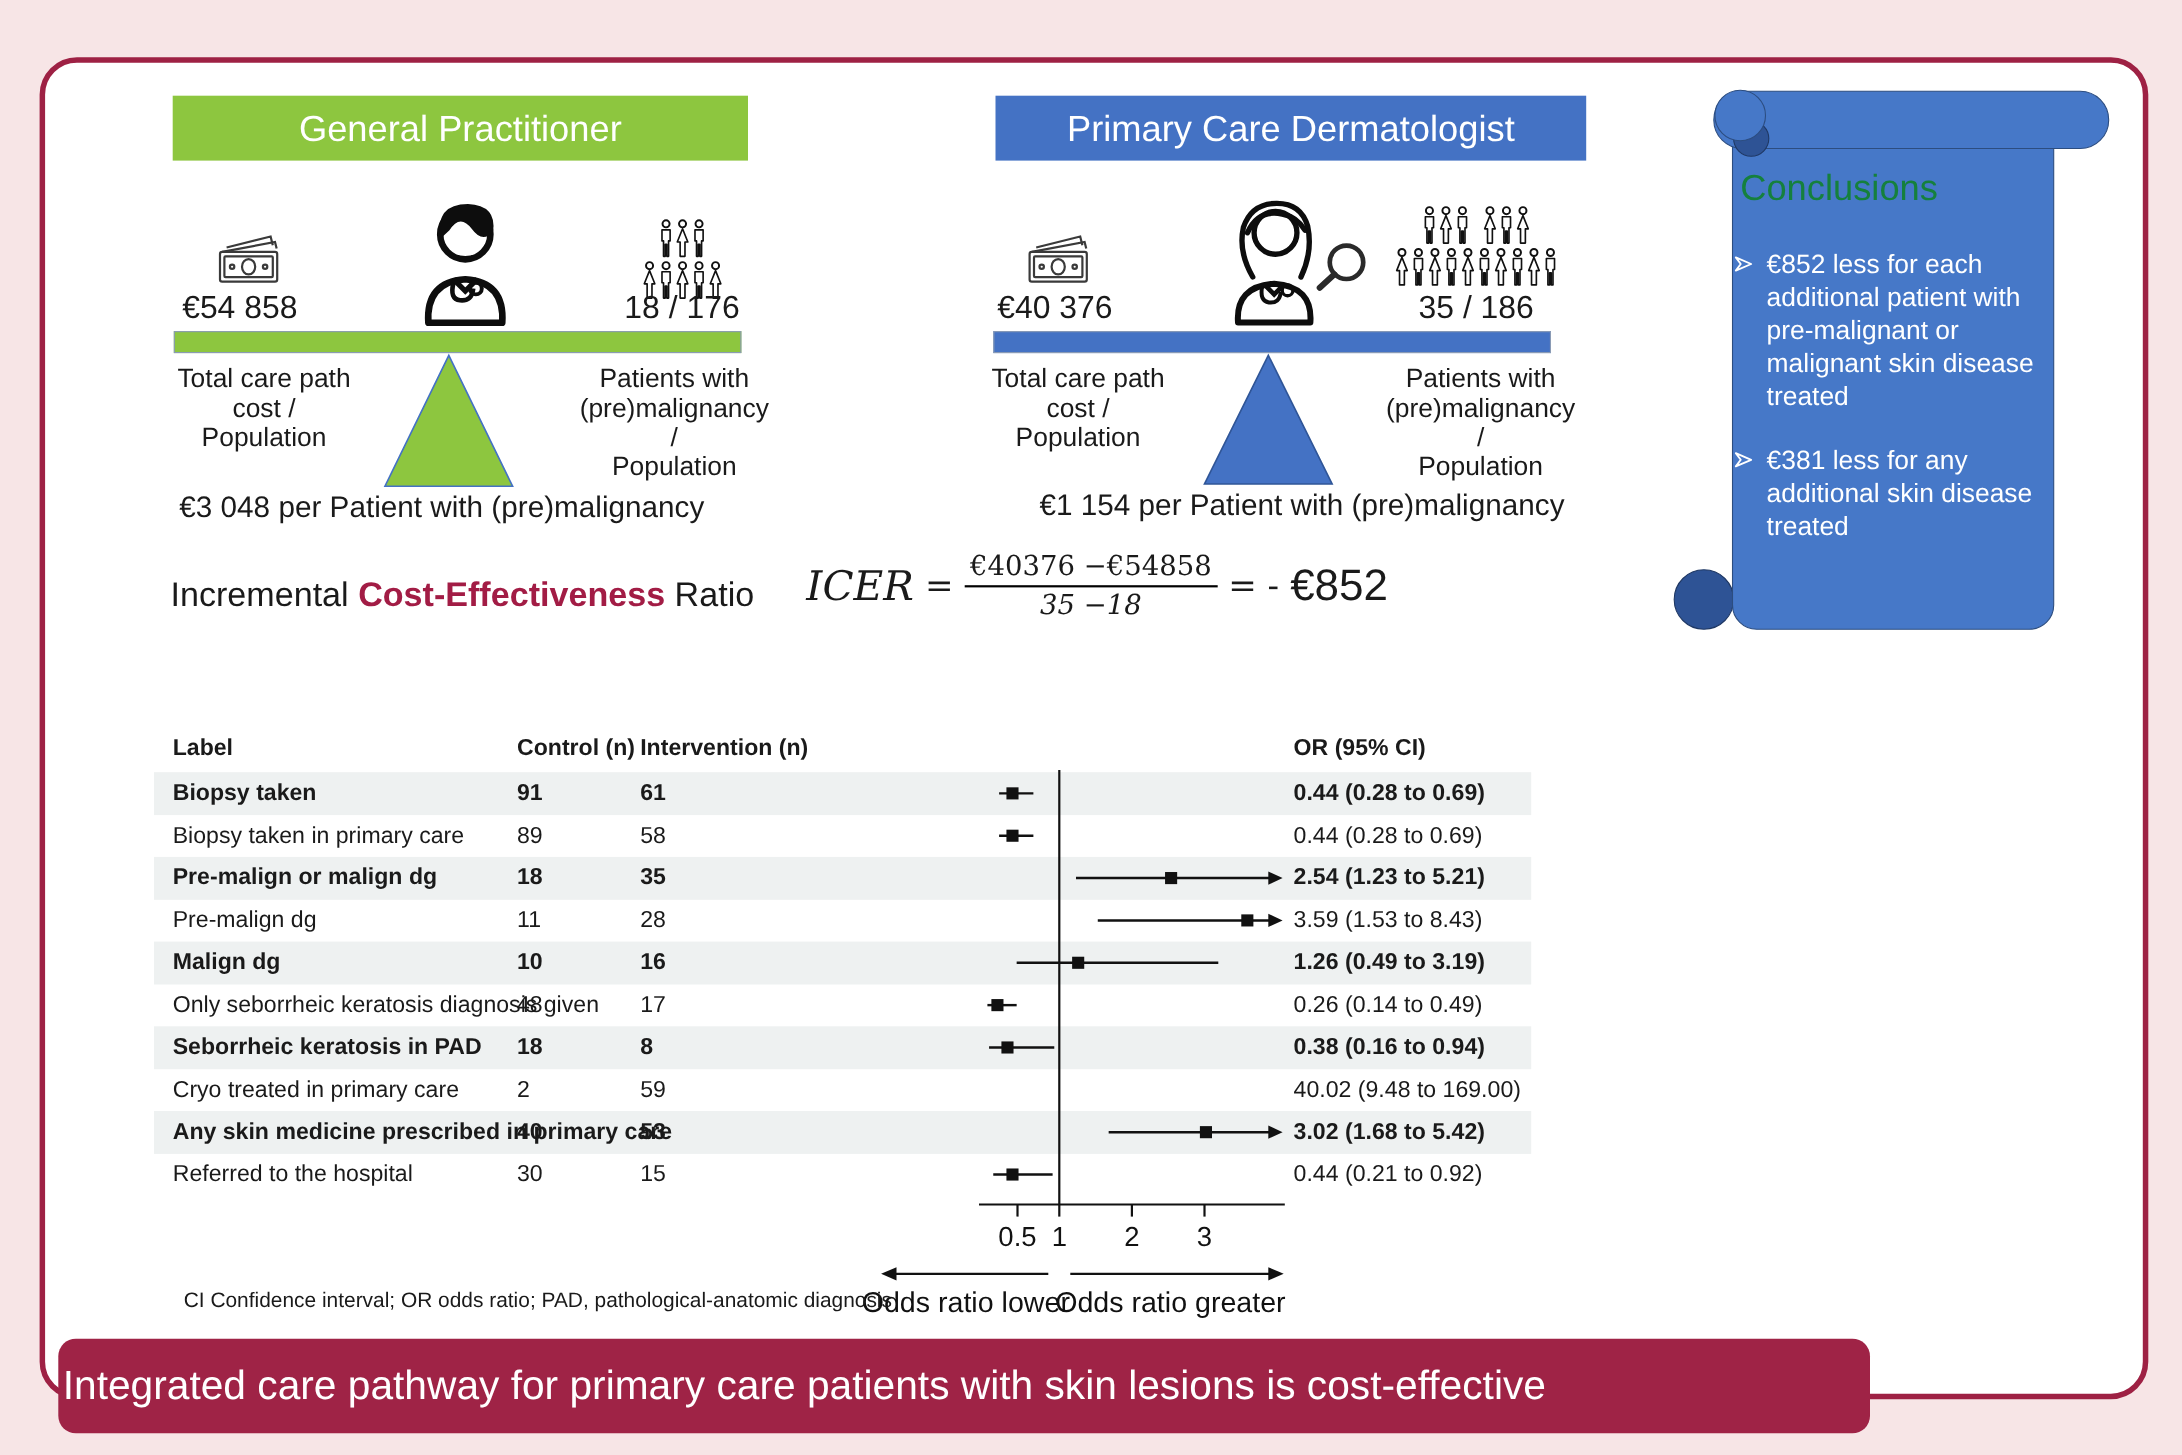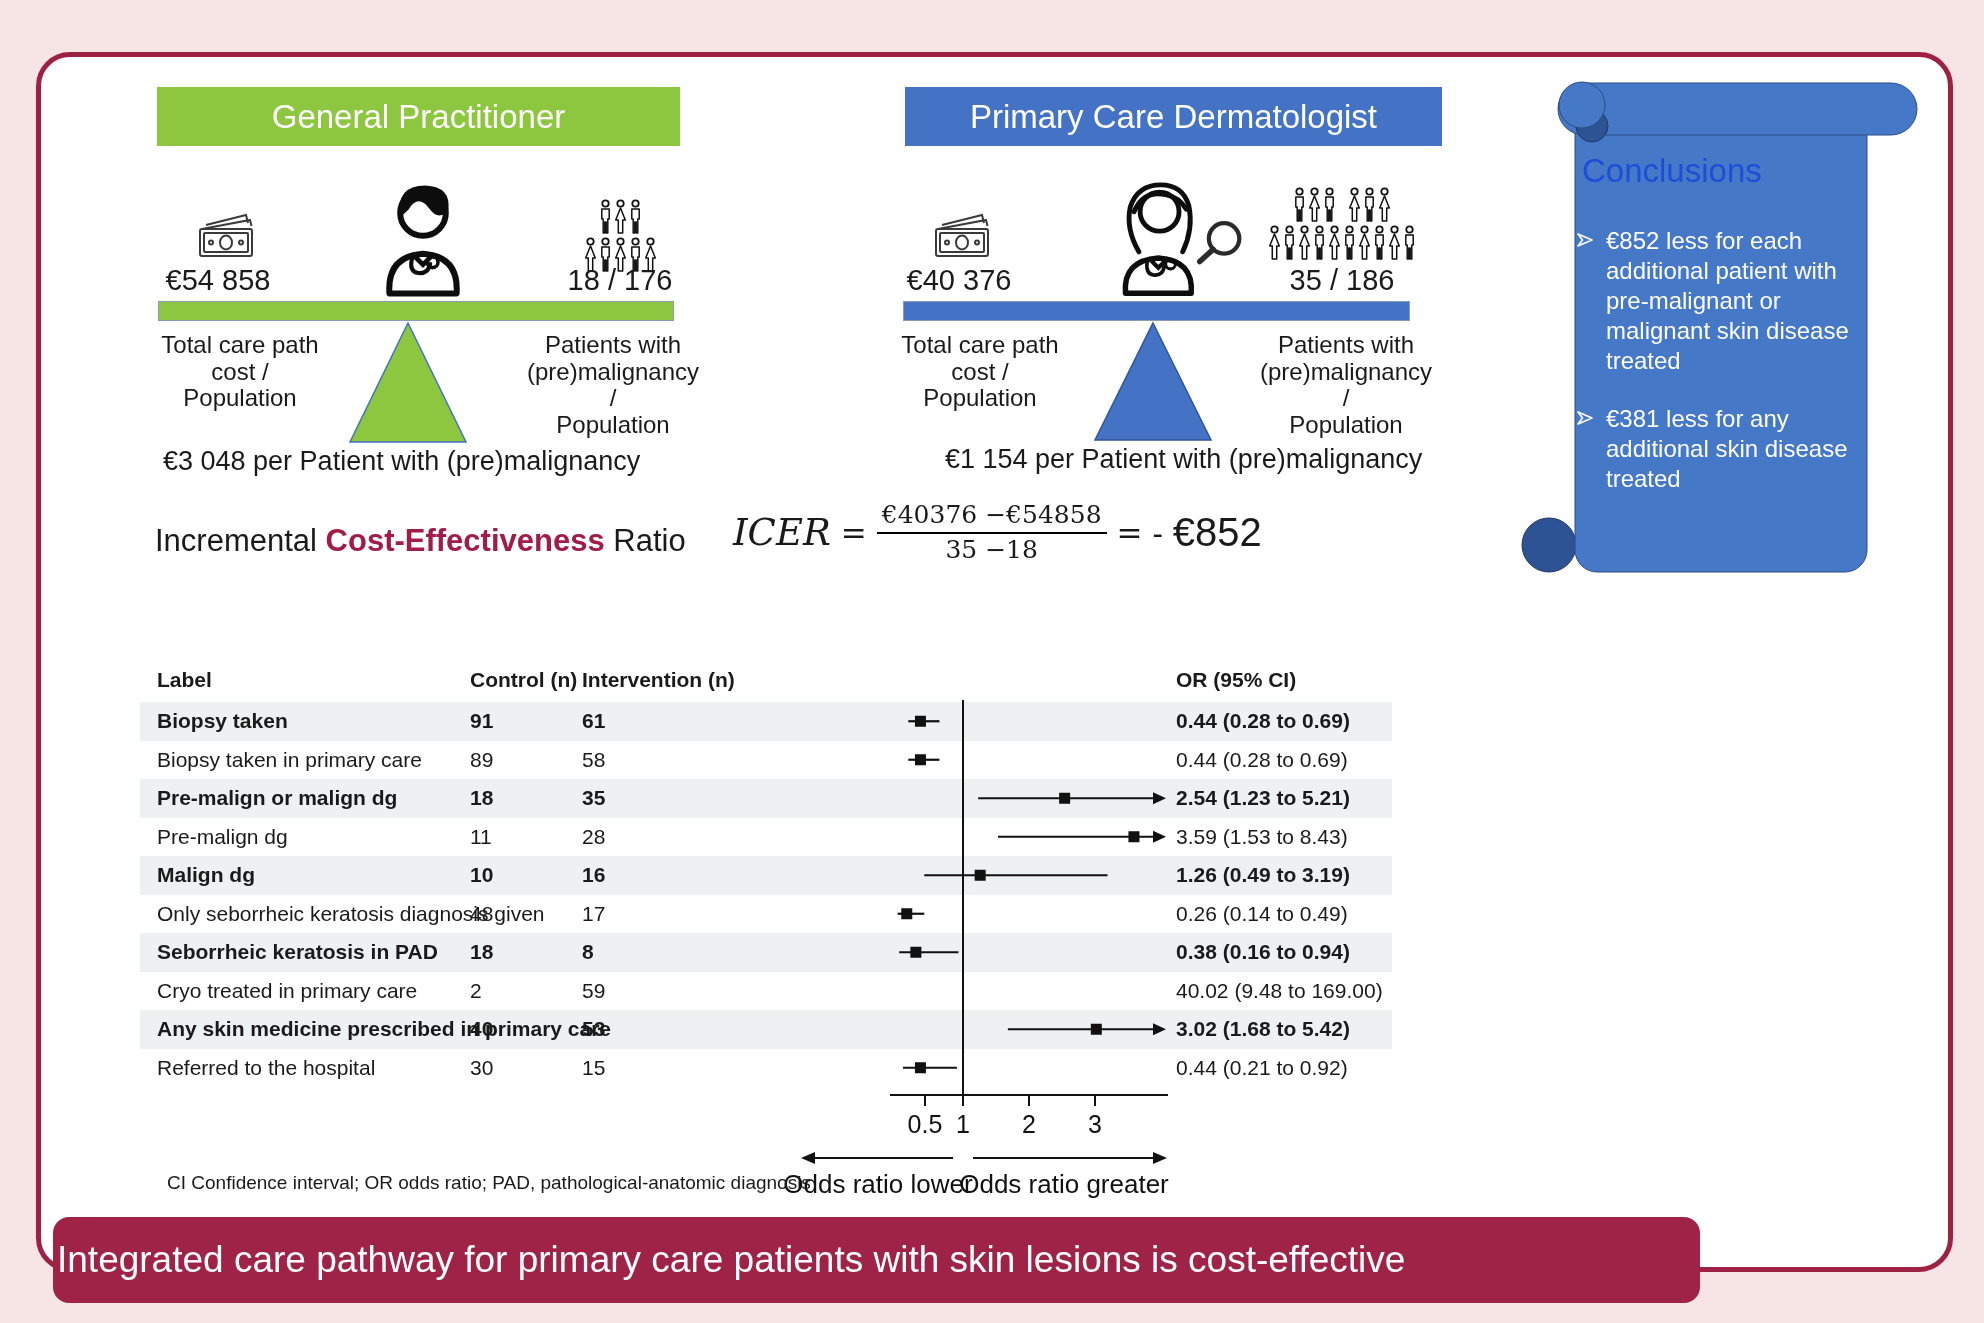--- a/index.html
+++ b/index.html
@@ -25,24 +25,24 @@
   .pgap{display:inline-block;width:10px;}
   
   .icer-line{position:absolute;left:155px;top:523px;font-size:31px;white-space:nowrap;}
   .icer-hl{color:#a21c45;font-weight:bold;}
   .icer-formula{position:absolute;left:733px;top:500px;display:flex;align-items:center;
                 gap:10px;font-family:"DejaVu Serif",serif;}
   .f-ital{font-style:italic;font-size:37px;}
   .f-eq{font-size:31px;}
   .frac{display:inline-flex;flex-direction:column;align-items:center;}
   .frac .num{font-size:25px;line-height:1.2;padding:0 5px 2px 5px;border-bottom:2.5px solid #000;}
-  .frac .den{font-size:25px;line-height:1.25;}
+  .frac .den{font-size:25px;line-height:1.25;font-style:italic;}
   .f-res{font-family:"Liberation Sans",sans-serif;font-size:40px;}
   
-  .scroll-title{position:absolute;left:1582px;top:152px;color:#1d4ed8;font-size:33px;}
+  .scroll-title{position:absolute;left:1582px;top:152px;color:#15803d;font-size:33px;}
   .scroll-bullets{position:absolute;left:1576px;top:226px;width:286px;display:flex;
                   flex-direction:column;gap:28px;}
   .bullet{display:grid;grid-template-columns:30px 1fr;color:#fff;font-size:24px;line-height:30px;}
   .bullet .b-arrow{padding-top:5px;}
   
   .t-head{position:absolute;top:668px;font-weight:bold;font-size:21px;white-space:nowrap;}
   .t-row{position:absolute;left:140px;width:1252px;height:38.5px;line-height:38.5px;font-size:21px;}
   .t-row.shaded{background:#eef1f1;font-weight:bold;}
   .t-row span{position:absolute;white-space:nowrap;}
   .c-label{left:17px;}

